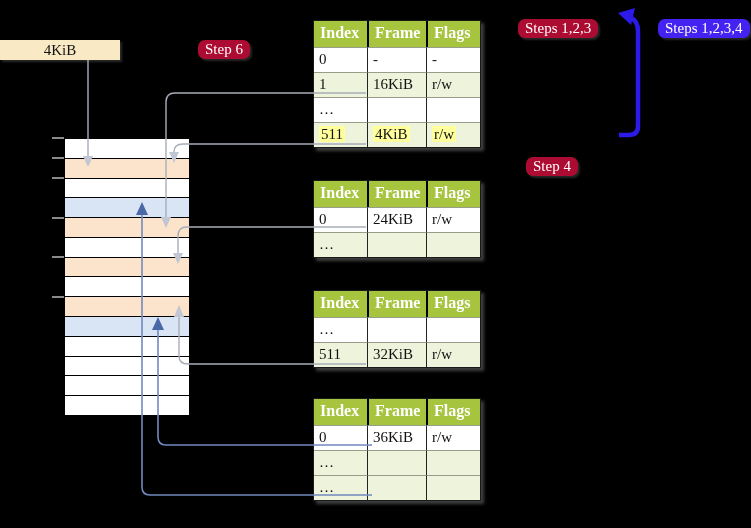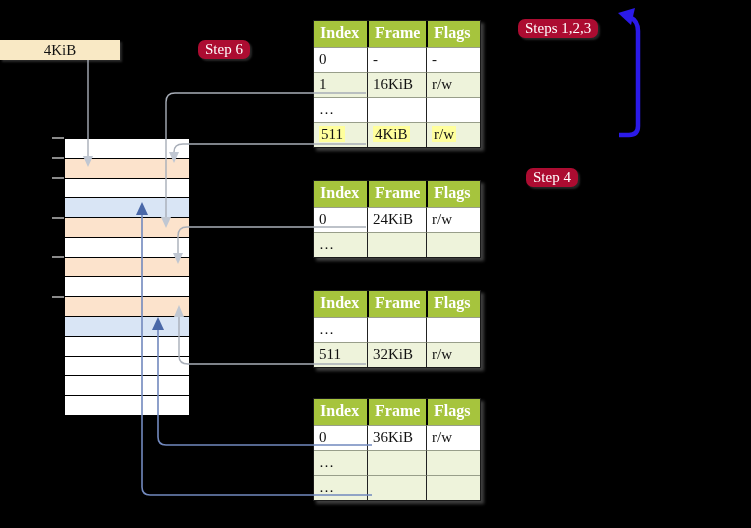--- a/index.html
+++ b/index.html
@@ -16,21 +16,21 @@
   .step{
     position:absolute;height:19px;padding:0 7px;border-radius:7px;
     background:var(--crimson-label-bg,#ac0c31);color:#fff;
     font-size:15px;line-height:19px;white-space:nowrap;
     box-shadow:2px 2px 2px rgba(110,110,110,.35);
     margin-left:9px;
   }
   #step0{left:189px;top:40px;}
   #steps123{left:509px;top:19px;}
   #steps1234{left:649px;top:19px;background:var(--blue-label-bg,#4423f2);}
-  #step4{left:517px;top:168px;}
+  #step4{left:517px;top:157px;}
   
   #memColumn{
     position:absolute;left:64px;top:138px;width:124px;height:276px;
     border:1.5px solid #000;display:flex;flex-direction:column;background:#fff;
   }
   .mem-row{flex:1;border-bottom:1.5px solid #000;}
   .mem-row:last-child{border-bottom:none;}
   .mem-row.white{background:#ffffff;}
   .mem-row.peach{background:var(--mem-peach,#fce3cc);}
   .mem-row.blue{background:var(--mem-blue,#d9e5f5);}
@@ -60,20 +60,21 @@
 </style>
 </head>
 <body>
 
 <div id="canvas">
 
   <div class="mem-label">4KiB</div>
 
   <div class="step" id="step0">Step 6</div>
   <div class="step" id="steps123">Steps 1,2,3</div>
+  <div class="step" id="steps1234">Steps 1,2,3,4</div>
   <div class="step" id="step4">Step 4</div>
 
   <div id="memColumn">
       <div class="mem-row white"></div>
       <div class="mem-row peach"></div>
       <div class="mem-row white"></div>
       <div class="mem-row blue"></div>
       <div class="mem-row peach"></div>
       <div class="mem-row white"></div>
       <div class="mem-row peach"></div>

